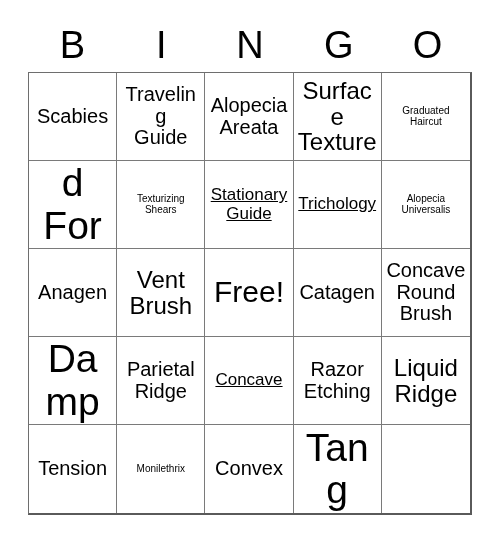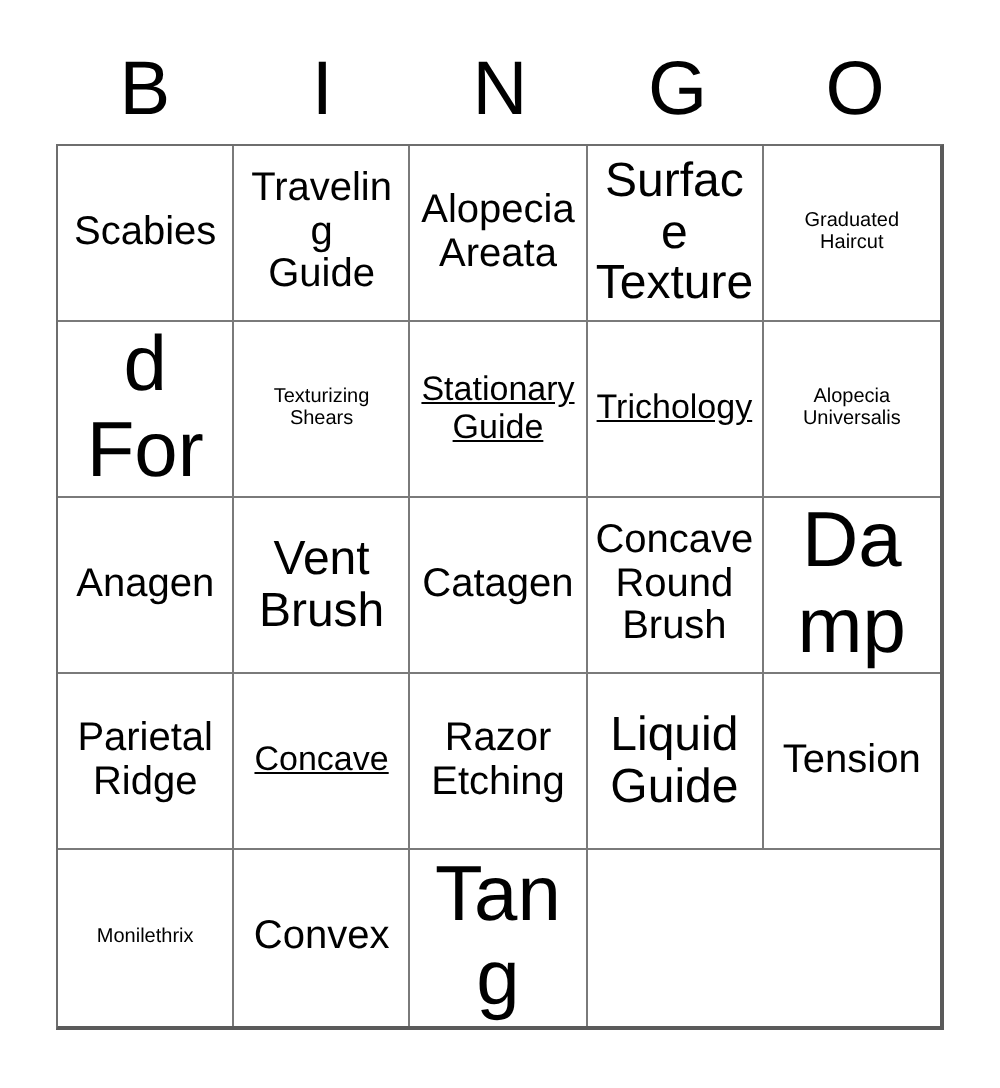--- a/index.html
+++ b/index.html
@@ -157,20 +157,23 @@
 Universalis</span>
       </div>
       <div class="bingo-cell">
         <span class="cell-text fs-md">Anagen</span>
       </div>
       <div class="bingo-cell">
         <span class="cell-text fs-lg">Vent
 Brush</span>
       </div>
       <div class="bingo-cell">
+        <span class="cell-text fs-xl">Free!</span>
+      </div>
+      <div class="bingo-cell">
         <span class="cell-text fs-md">Catagen</span>
       </div>
       <div class="bingo-cell">
         <span class="cell-text fs-md">Concave
 Round
 Brush</span>
       </div>
       <div class="bingo-cell">
         <span class="cell-text fs-xxl">Damp</span>
       </div>
@@ -180,21 +183,21 @@
       </div>
       <div class="bingo-cell">
         <span class="cell-text fs-sm">Concave</span>
       </div>
       <div class="bingo-cell">
         <span class="cell-text fs-md">Razor
 Etching</span>
       </div>
       <div class="bingo-cell">
         <span class="cell-text fs-lg">Liquid
-Guide</span>
+Ridge</span>
       </div>
       <div class="bingo-cell">
         <span class="cell-text fs-md">Tension</span>
       </div>
       <div class="bingo-cell">
         <span class="cell-text fs-xs">Monilethrix</span>
       </div>
       <div class="bingo-cell">
         <span class="cell-text fs-md">Convex</span>
       </div>

